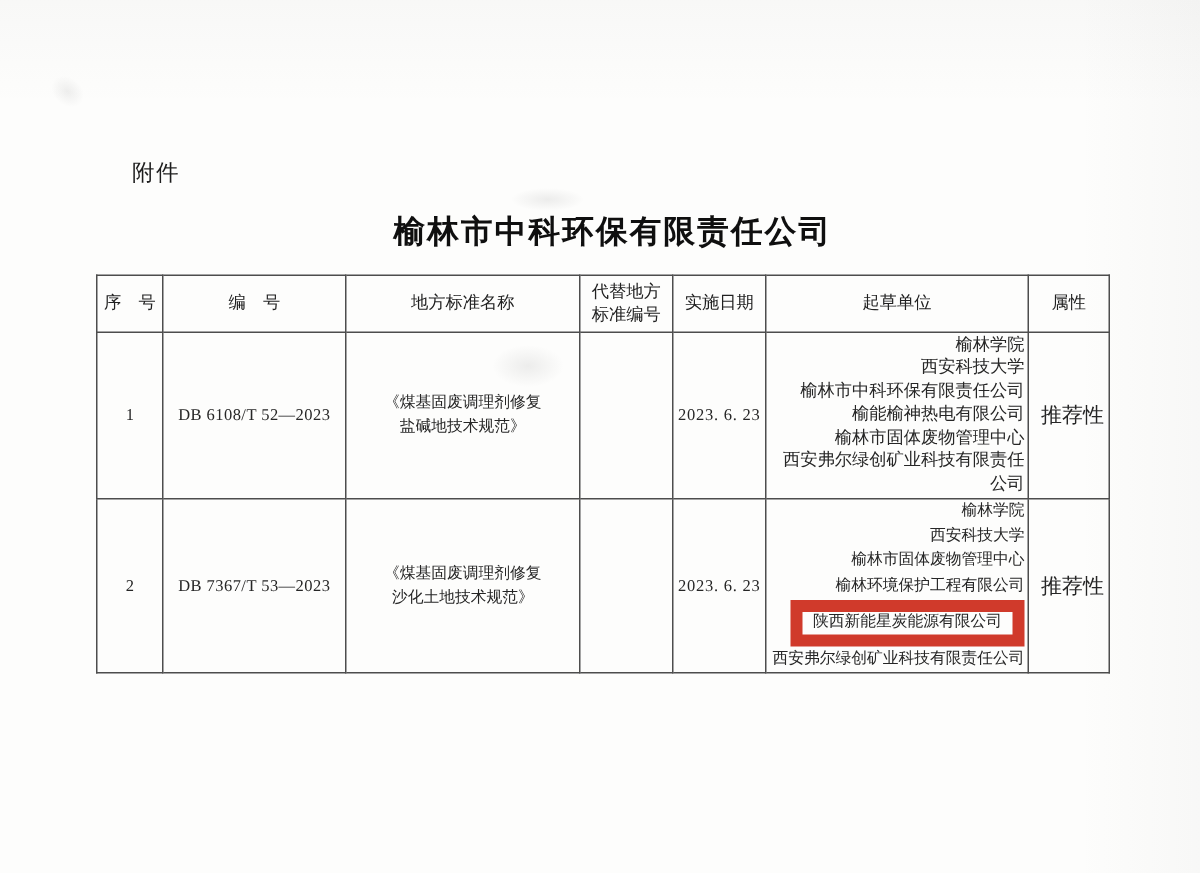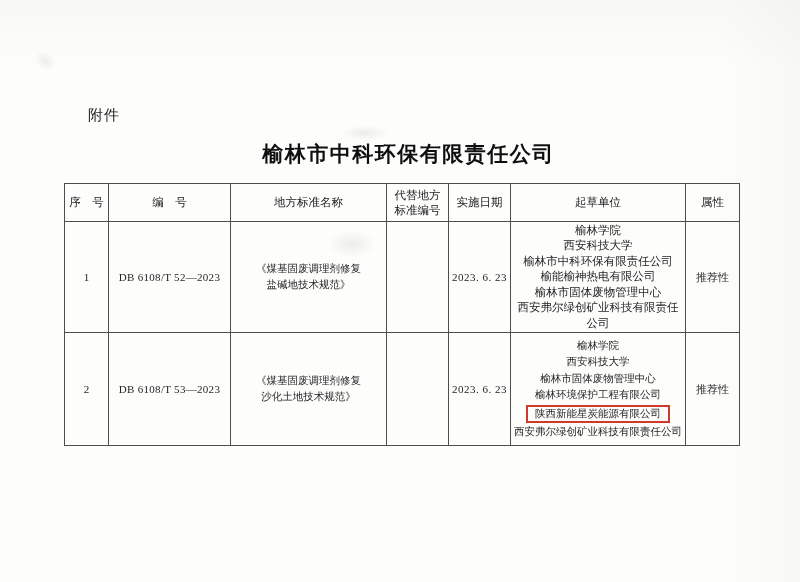--- a/index.html
+++ b/index.html
@@ -50,27 +50,27 @@
   }
   .std-table th { font-size:11.5px; line-height:15px; color:#212121; }
   th.h-replaced { white-space:pre-line; }
   tr.hdr   { height:38px; }
   tr.row-1 { height:111px; }
   tr.row-2 { height:113px; }
   td.c-seq  { font-size:11px; }
   td.c-code { font-size:11px; white-space:nowrap; letter-spacing:0.3px; }
   td.c-name { font-size:10.5px; line-height:16px; padding:0 21px; }
   td.c-date { font-size:11px; white-space:nowrap; letter-spacing:0.5px; }
-  td.c-attr { font-size:11px; }
-  td.c-drafters { padding:0 2px; }
+  td.c-attr { font-size:14px;text-align:right; }
+  td.c-drafters { padding:0 2px;text-align:right; }
   .row-1 td.c-drafters { font-size:11.5px; line-height:15.5px; }
   .row-2 td.c-drafters { font-size:10.5px; line-height:16.5px; }
   .org-line { display:block; }
   .red-box {
-    display:inline-block; border:2px solid #8b5cf6;
+    display:inline-block; border:8px solid #8b5cf6;
     padding:0 7px; line-height:14.5px; margin:1px 0;
   }
 </style>
 </head>
 <body>
 
 <div class="page">
 
   <div class="scan-tone"></div>
   <div class="smudge smudge-a"></div>
@@ -115,21 +115,21 @@
         <span class="org-line">榆林市中科环保有限责任公司</span>
         <span class="org-line">榆能榆神热电有限公司</span>
         <span class="org-line">榆林市固体废物管理中心</span>
         <span class="org-line">西安弗尔绿创矿业科技有限责任公司</span>
       </td>
       <td class="c-attr">推荐性</td>
     </tr>
 
     <tr class="row-2">
       <td class="c-seq">2</td>
-      <td class="c-code">DB 6108/T 53—2023</td>
+      <td class="c-code">DB 7367/T 53—2023</td>
       <td class="c-name">《煤基固废调理剂修复沙化土地技术规范》</td>
       <td class="c-replaced"></td>
       <td class="c-date">2023. 6. 23</td>
       <td class="c-drafters">
         <span class="org-line">榆林学院</span>
         <span class="org-line">西安科技大学</span>
         <span class="org-line">榆林市固体废物管理中心</span>
         <span class="org-line">榆林环境保护工程有限公司</span>
         <span class="org-line"><span class="red-box" style="border-color: rgb(208, 58, 43);">陕西新能星炭能源有限公司</span></span>
         <span class="org-line">西安弗尔绿创矿业科技有限责任公司</span>

